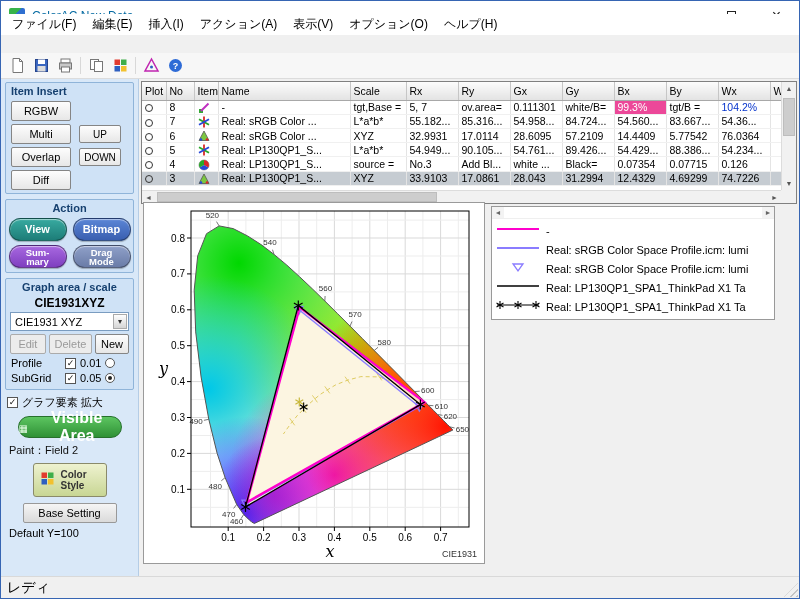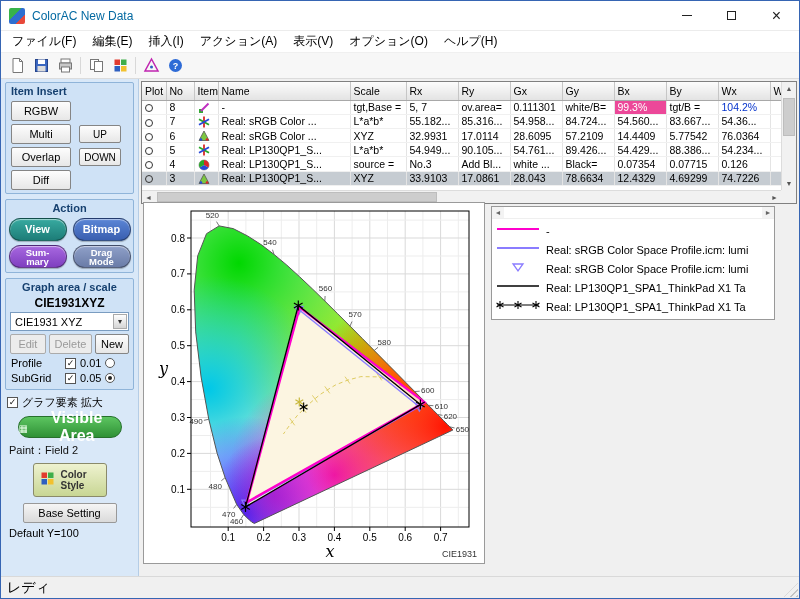--- a/index.html
+++ b/index.html
@@ -13,21 +13,21 @@
 .app-icon{width:16px;height:16px;margin-right:7px;border-radius:2px;
   background:linear-gradient(135deg,#37b34a 0 38%,#2f6fd0 38% 70%,#e8483a 70%)}
 .title-text{font-size:12px;color:#0369a1}
 .win-controls{margin-left:auto;display:flex;height:100%}
 .win-btn{width:45px;height:100%;display:flex;align-items:center;justify-content:center;color:#222}
 .min-glyph{width:10px;height:1px;background:#222;display:block}
 .max-glyph{width:9px;height:9px;border:1px solid #222;display:block}
 .close-glyph::before{content:"×";font-size:16px;line-height:1}
 
 
-.menubar{position:absolute;top:30px;left:0;right:0;height:22px;background:#fff;display:flex;align-items:center;padding-left:3px;font-size:12px;border-bottom:1px solid #f0f0f0}
+.menubar{position:absolute;top:13px;left:0;right:0;height:22px;background:#fff;display:flex;align-items:center;padding-left:3px;font-size:12px;border-bottom:1px solid #f0f0f0}
 .menu-item{padding:2px 8px;white-space:nowrap}
 .toolbar{position:absolute;top:52px;left:0;right:0;height:26px;background:#f7f7f7;border-bottom:1px solid #dcdcdc;display:flex;align-items:center;padding-left:4px}
 .tool-btn{width:22px;height:22px;display:flex;align-items:center;justify-content:center;border:1px solid transparent;background:transparent;margin:0 1px}
 .tool-sep{width:1px;height:17px;background:#d8d8d8;margin:0 3px}
 
 
 .client{position:absolute;top:78px;left:0;right:0;bottom:22px}
 
 
 .sidebar{position:absolute;top:0;left:0;bottom:0;width:138px;background:#d9e8f8;border-right:1px solid #b5cde6;padding:3px 4px;overflow:hidden}
@@ -425,21 +425,21 @@
                   <td class="c-ic"><svg width="12" height="12" viewBox="0 0 12 12">
                       <polygon points="6,1 11,10.5 1,10.5" fill="#7cc840" stroke="#555" stroke-width="0.8"></polygon>
                       <circle cx="3" cy="9.5" r="1.3" fill="#2848d8"></circle>
                       <circle cx="9" cy="9.5" r="1.3" fill="#d82828"></circle>
                     </svg></td>
                   <td>Real: LP130QP1_S...</td>
                   <td class="">XYZ</td>
                   <td class="">33.9103</td>
                   <td class="">17.0861</td>
                   <td class="">28.043</td>
-                  <td class="">78.6634</td>
+                  <td class="">31.2994</td>
                   <td class="">12.4329</td>
                   <td class="">4.69299</td>
                   <td class="">74.7226</td>
                   <td class=""></td>
                 </tr>
               </tbody>
             </table>
         </div>
         <div class="vsb">
           <span class="sb-btn up arr-up"></span>

